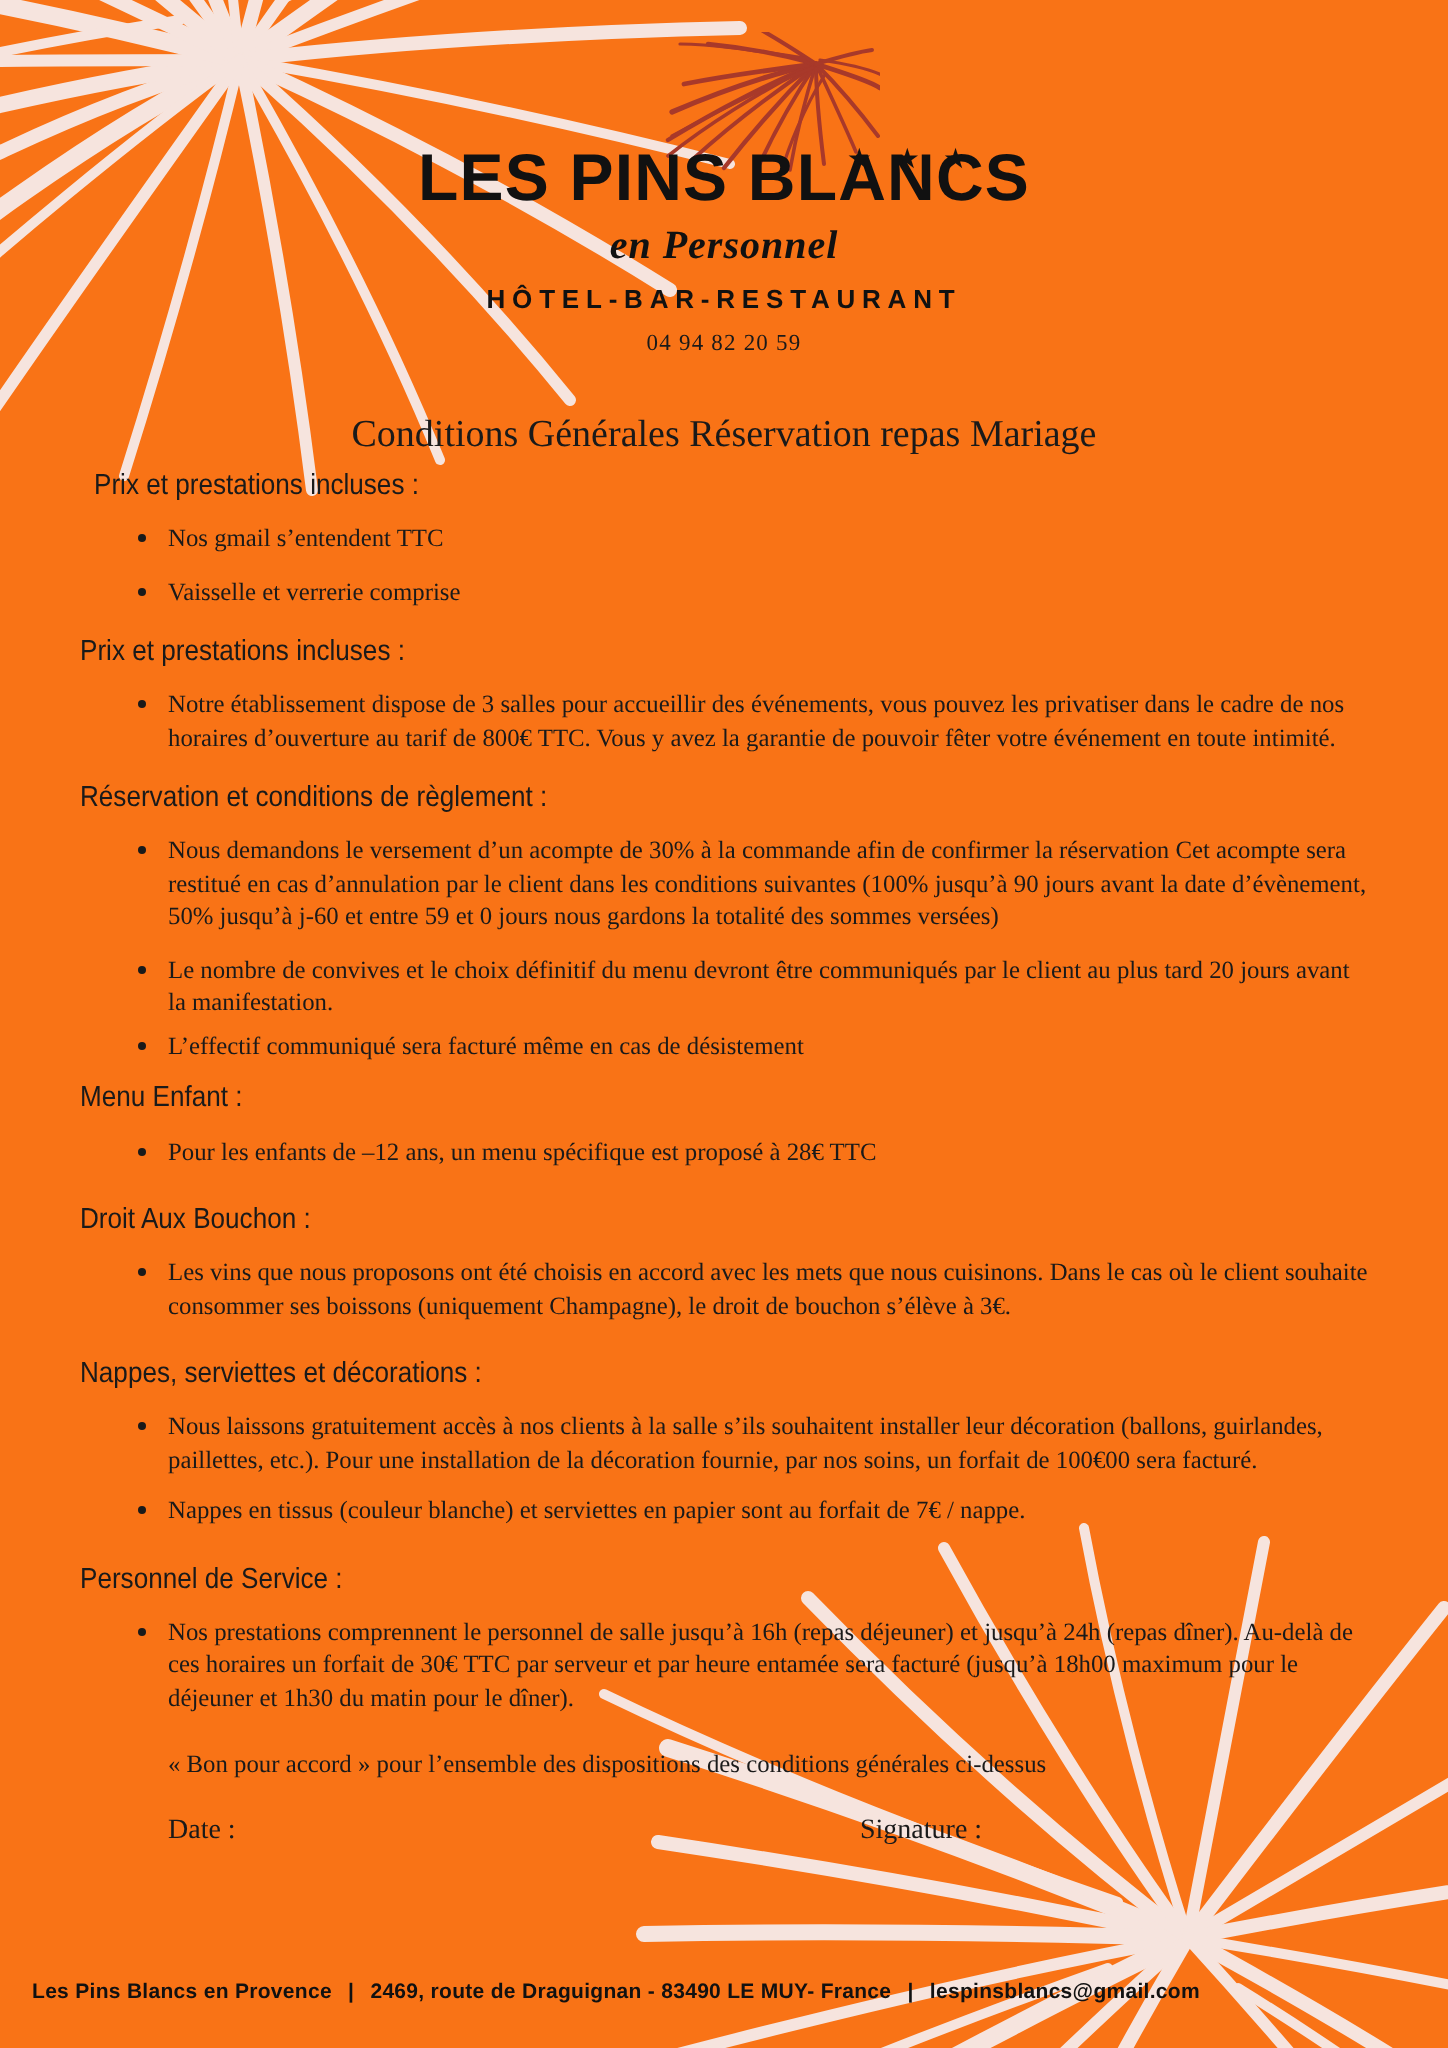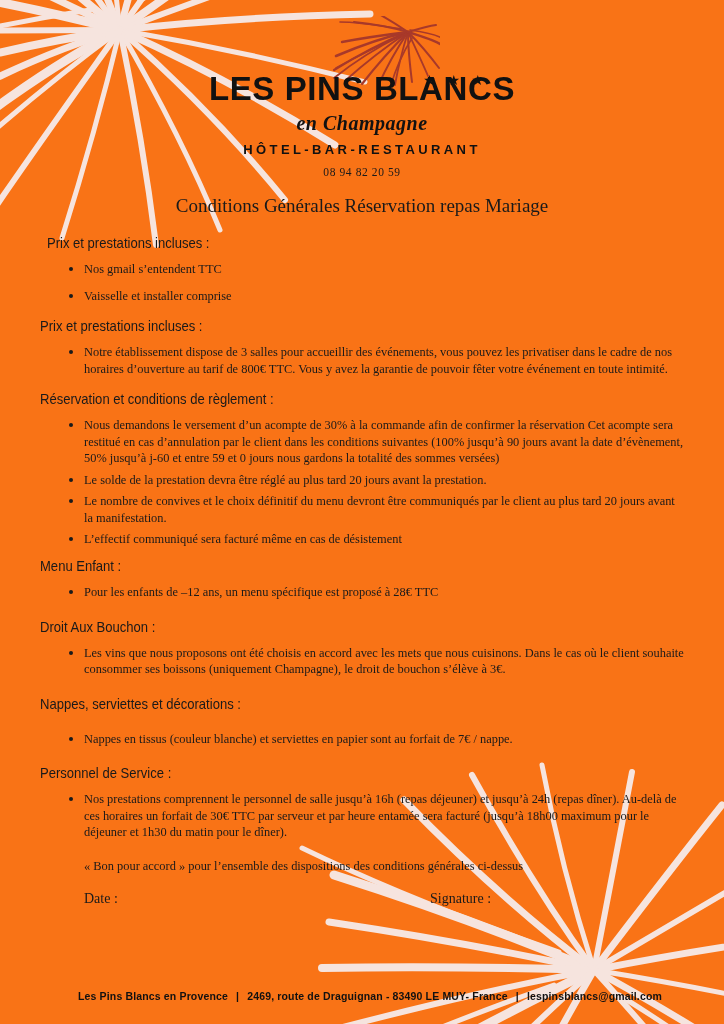--- a/index.html
+++ b/index.html
@@ -101,21 +101,21 @@
     font-family: "Liberation Serif", serif;
     font-size: 11.5px;
     letter-spacing: 0.6px;
     color: #1a1a1a;
   }
 
   
   .doc-title {
     position: absolute;
     left: 0; right: 0;
-    top: 195px;
+    top: 207px;
     z-index: 2;
     text-align: center;
     font-family: "Liberation Serif", serif;
     font-size: 19px;
     color: #1a1a1a;
   }
 
   .content {
     position: absolute;
     left: 40px;
@@ -182,21 +182,21 @@
     left: 390px;
     top: 0;
   }
 
   
   .footer {
     position: absolute;
     left: 0; right: 0;
     bottom: 22px;
     z-index: 3;
-    text-align: center;
+    text-align: left;
     font-family: "Liberation Sans", sans-serif;
     font-weight: 700;
     font-size: 10.5px;
     letter-spacing: 0.15px;
     color: #111111;
     margin-left: 16px;
   }
   .footer .sep { padding: 0 5px; color: #111111; }
 </style>
 </head>
@@ -297,55 +297,54 @@
             </g>
           </g>
         </svg>
       </div>
 
       <div class="brand-line">
         <span class="brand-name">LES PINS BLANCS</span>
         <span class="stars">★ ★ ★</span>
       </div>
 
-      <div class="brand-sub">en Champagne</div>
+      <div class="brand-sub">en Personnel</div>
       <div class="brand-cat">HÔTEL-BAR-RESTAURANT</div>
-      <div class="brand-phone">08 94 82 20 59</div>
+      <div class="brand-phone">04 94 82 20 59</div>
     </div>
   </div>
 
   <div class="doc-title">Conditions Générales Réservation repas Mariage</div>
 
   <div class="content">
 
     <h2 class="section indent">Prix et prestations incluses :</h2>
     <div class="gap-s"></div>
     <ul class="bullets">
       <li>Nos gmail s’entendent TTC</li>
       <div class="gap-xs"></div>
       <div class="gap-xs"></div>
-      <li>Vaisselle et installer comprise</li>
+      <li>Vaisselle et verrerie comprise</li>
     </ul>
 
     <div class="gap-m"></div>
 
     <h2 class="section">Prix et prestations incluses :</h2>
     <div class="gap-s"></div>
     <ul class="bullets">
       <li>Notre établissement dispose de 3 salles pour accueillir des événements, vous pouvez les privatiser dans le cadre de nos horaires d’ouverture au tarif de 800€ TTC. Vous y avez la garantie de pouvoir fêter votre événement en toute intimité.</li>
     </ul>
 
     <div class="gap-m"></div>
 
     <h2 class="section">Réservation et conditions de règlement :</h2>
     <div class="gap-s"></div>
     <ul class="bullets">
       <li>Nous demandons le versement d’un acompte de 30% à la commande afin de confirmer la réservation Cet acompte sera restitué en cas d’annulation par le client dans les conditions suivantes (100% jusqu’à 90 jours avant la date d’évènement, 50% jusqu’à j-60 et entre 59 et 0 jours nous gardons la totalité des sommes versées)</li>
       <div class="gap-xs"></div>
-      <li>Le solde de la prestation devra être réglé au plus tard 20 jours avant la prestation.</li>
       <div class="gap-xs"></div>
       <li>Le nombre de convives et le choix définitif du menu devront être communiqués par le client au plus tard 20 jours avant la manifestation.</li>
       <div class="gap-xs"></div>
       <li>L’effectif communiqué sera facturé même en cas de désistement</li>
     </ul>
 
     <div class="gap-s"></div>
 
     <h2 class="section">Menu Enfant :</h2>
     <div class="gap-s"></div>
@@ -359,20 +358,21 @@
     <div class="gap-s"></div>
     <ul class="bullets">
       <li>Les vins que nous proposons ont été choisis en accord avec les mets que nous cuisinons. Dans le cas où le client souhaite consommer ses boissons (uniquement Champagne), le droit de bouchon s’élève à 3€.</li>
     </ul>
 
     <div class="gap-l"></div>
 
     <h2 class="section">Nappes, serviettes et décorations :</h2>
     <div class="gap-s"></div>
     <ul class="bullets">
+      <li>Nous laissons gratuitement accès à nos clients à la salle s’ils souhaitent installer leur décoration (ballons, guirlandes, paillettes, etc.). Pour une installation de la décoration fournie, par nos soins, un forfait de 100€00 sera facturé.</li>
       <div class="gap-s"></div>
       <li>Nappes en tissus (couleur blanche) et serviettes en papier sont au forfait de 7€ / nappe.</li>
     </ul>
 
     <div class="gap-l"></div>
 
     <h2 class="section">Personnel de Service :</h2>
     <div class="gap-s"></div>
     <ul class="bullets">
       <li>Nos prestations comprennent le personnel de salle jusqu’à 16h (repas déjeuner) et jusqu’à 24h (repas dîner). Au-delà de ces horaires un forfait de 30€ TTC par serveur et par heure entamée sera facturé (jusqu’à 18h00 maximum pour le déjeuner et 1h30 du matin pour le dîner).</li>

